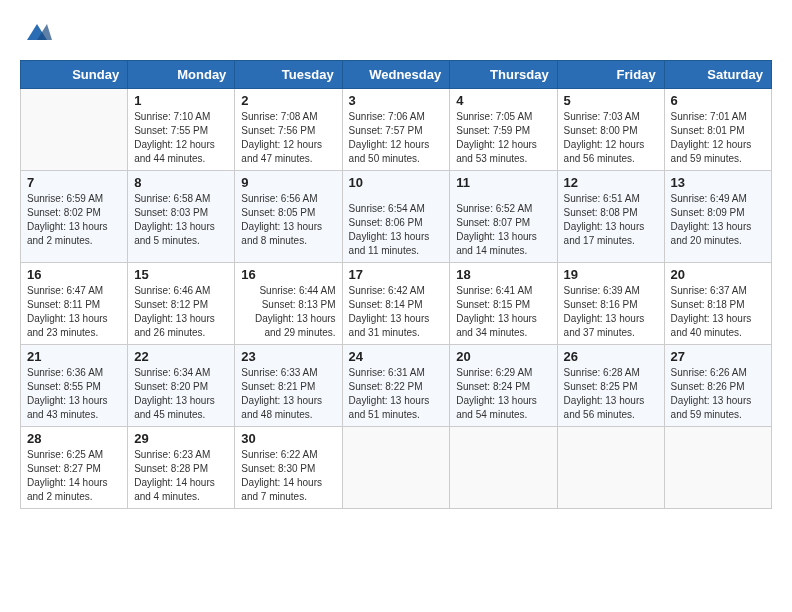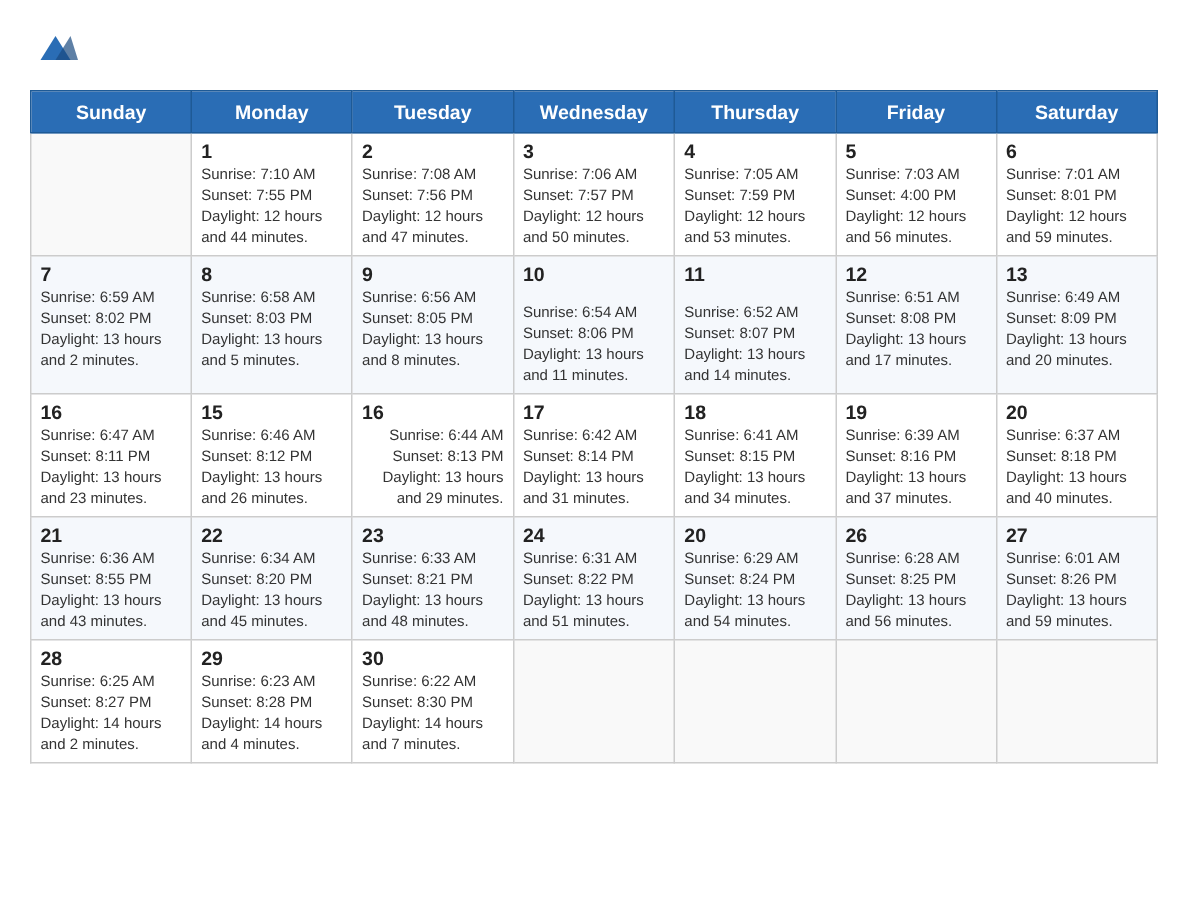--- a/index.html
+++ b/index.html
@@ -49,21 +49,21 @@
       color: #555;
     }
     .calendar {
       width: 100%;
       border-collapse: collapse;
       font-size: 11px;
     }
     .calendar th {
       background-color: #2a6db5;
       color: #fff;
-      text-align: center;
+      text-align: right;
       padding: 6px 8px;
       font-size: 13px;
       font-weight: bold;
       border: 1px solid #1e5a96;
     }
     .calendar td {
       vertical-align: top;
       border: 1px solid #ccc;
       padding: 4px 6px;
       width: 108px;
@@ -147,21 +147,21 @@
         <td>
           <div class="day-number">4</div>
           <div class="day-info" style="white-space: pre-line;">Sunrise: 7:05 AM
 Sunset: 7:59 PM
 Daylight: 12 hours
 and 53 minutes.</div>
         </td>
         <td>
           <div class="day-number">5</div>
           <div class="day-info" style="white-space: pre-line;">Sunrise: 7:03 AM
-Sunset: 4:00 PM
+Sunset: 8:00 PM
 Daylight: 12 hours
 and 56 minutes.</div>
         </td>
         <td>
           <div class="day-number">6</div>
           <div class="day-info" style="white-space: pre-line;">Sunrise: 7:01 AM
 Sunset: 8:01 PM
 Daylight: 12 hours
 and 59 minutes.</div>
         </td>
@@ -306,21 +306,21 @@
         </td>
         <td>
           <div class="day-number">26</div>
           <div class="day-info" style="white-space: pre-line;">Sunrise: 6:28 AM
 Sunset: 8:25 PM
 Daylight: 13 hours
 and 56 minutes.</div>
         </td>
         <td>
           <div class="day-number">27</div>
-          <div class="day-info" style="white-space: pre-line;">Sunrise: 6:01 AM
+          <div class="day-info" style="white-space: pre-line;">Sunrise: 6:26 AM
 Sunset: 8:26 PM
 Daylight: 13 hours
 and 59 minutes.</div>
         </td>
       </tr>
       <tr>
         <td>
           <div class="day-number">28</div>
           <div class="day-info" style="white-space: pre-line;">Sunrise: 6:25 AM
 Sunset: 8:27 PM

